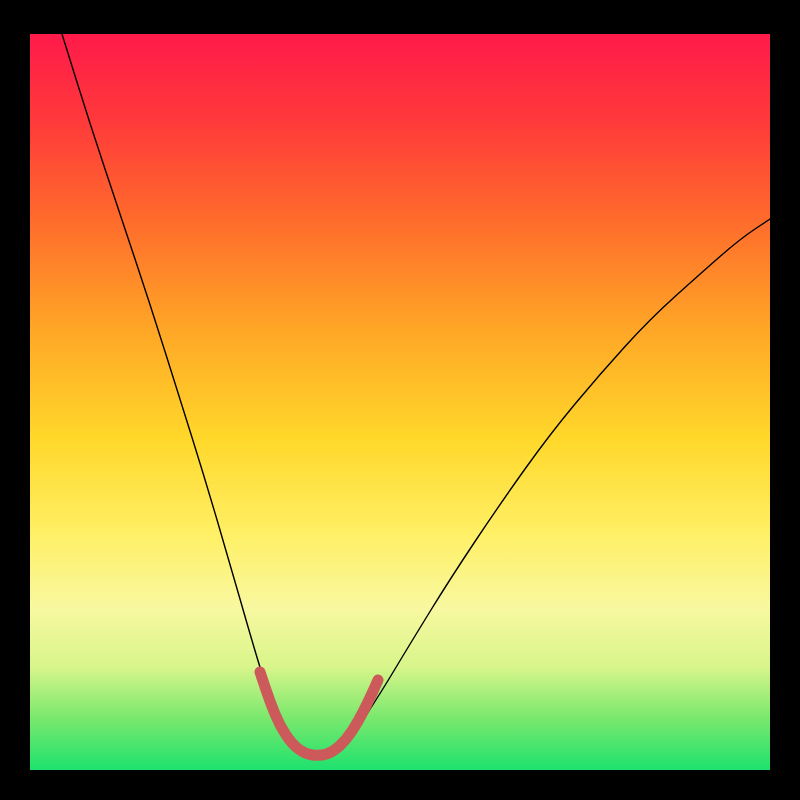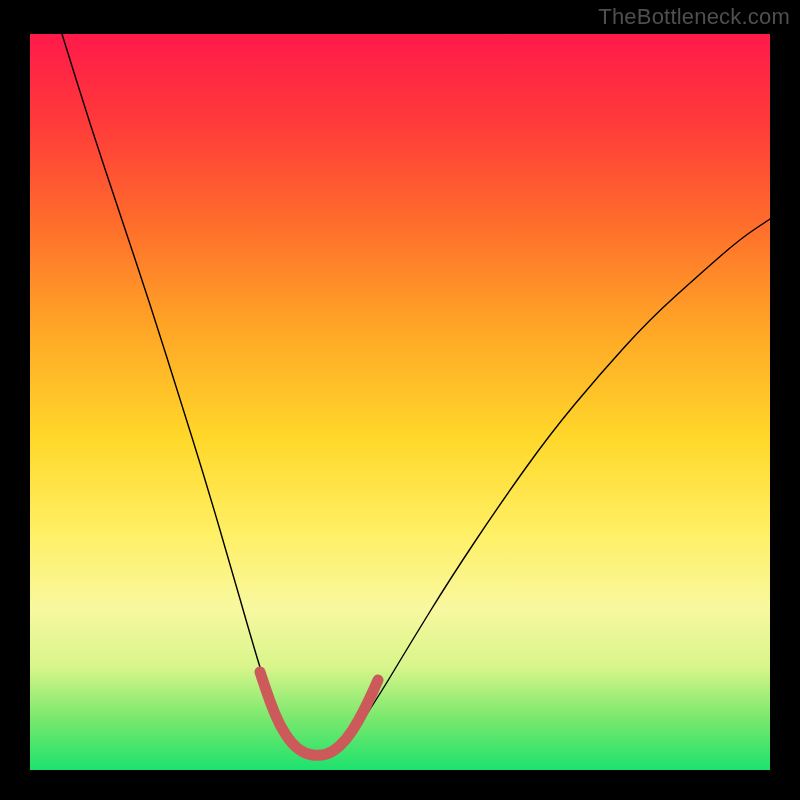--- a/index.html
+++ b/index.html
@@ -75,14 +75,13 @@
 
 <div class="frame">
   <div class="plot">
     <svg class="curve-svg" viewBox="0 0 740 736">
 
       <path id="curve-path" class="curve" d="M 32 0 Q 32 0 46 45 Q 60 90 75 135 Q 90 180 105 225 Q 120 270 135 317.5 Q 150 365 162.5 405 Q 175 445 187.5 487.5 Q 200 530 210 565 Q 220 600 227.5 625 Q 235 650 241.5 667.5 Q 248 685 253 695 Q 258 705 264 711.5 Q 270 718 277.5 720 Q 285 722 292.5 721 Q 300 720 307.5 715 Q 315 710 322.5 700 Q 330 690 340 675 Q 350 660 365 635 Q 380 610 400 577.5 Q 420 545 445 507.5 Q 470 470 495 435 Q 520 400 545 370 Q 570 340 595 312.5 Q 620 285 645 262.5 Q 670 240 690 222.5 Q 710 205 725 195 L 740 185"></path>
 
       <path id="marker-path" class="marker" d="M 230 638 Q 230 638 235 653 Q 240 668 245 680 Q 250 692 256 701 Q 262 710 268.5 715 Q 275 720 282.5 721 Q 290 722 296.5 720 Q 303 718 309.5 712 Q 316 706 322 697 Q 328 688 334 676 Q 340 664 344 655 L 348 646"></path>
     </svg>
   </div>
-  <div class="watermark">TheBottleneck.com</div>
 </div>
 
 </body></html>

